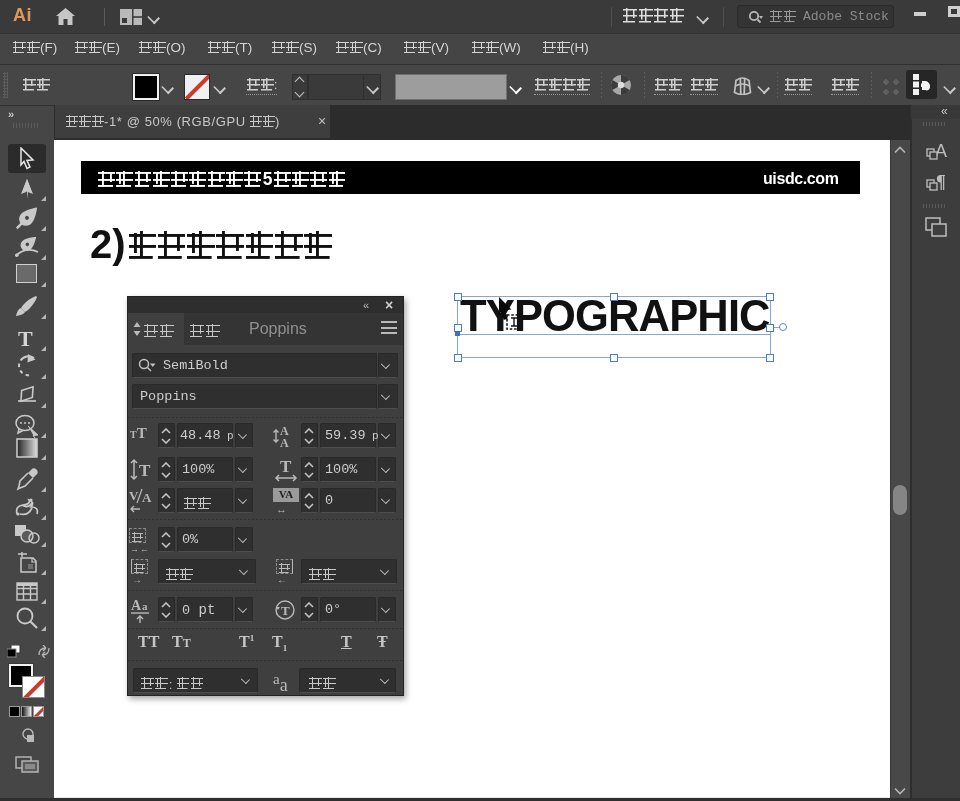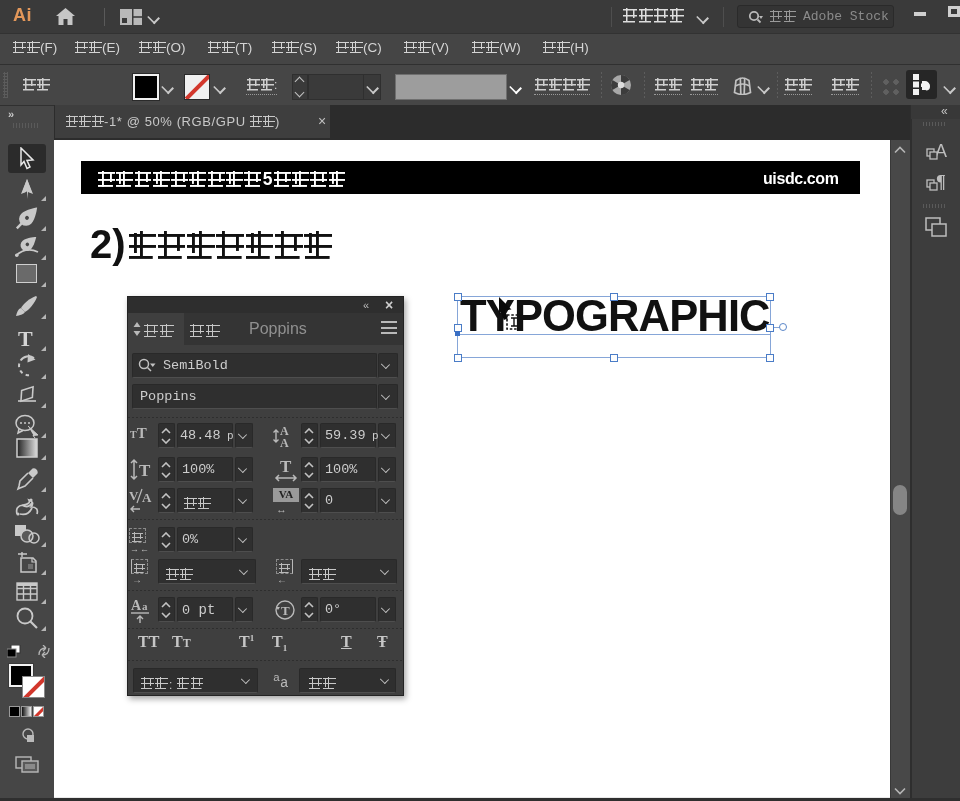--- a/index.html
+++ b/index.html
@@ -486,21 +486,21 @@
 <div class="abs" style="left:138px;top:633px;color:#c6c6c6;font-family:'Liberation Serif',serif;font-weight:bold;font-size:16px;">TT</div>
 <div class="abs" style="left:172px;top:633px;color:#c6c6c6;font-family:'Liberation Serif',serif;font-weight:bold;font-size:16px;">T<span style="font-size:12px">T</span></div>
 <div class="abs" style="left:239px;top:633px;color:#c6c6c6;font-family:'Liberation Serif',serif;font-weight:bold;font-size:16px;">T<sup style="font-size:9px">1</sup></div>
 <div class="abs" style="left:272px;top:633px;color:#c6c6c6;font-family:'Liberation Serif',serif;font-weight:bold;font-size:16px;">T<sub style="font-size:9px">1</sub></div>
 <div class="abs" style="left:341px;top:633px;color:#c6c6c6;font-family:'Liberation Serif',serif;font-weight:bold;font-size:16px;text-decoration:underline;">T</div>
 <div class="abs" style="left:377px;top:633px;color:#c6c6c6;font-family:'Liberation Serif',serif;font-weight:bold;font-size:16px;">Ŧ</div>
 
 <div class="pf" style="left:133px;top:668px;width:125px;height:25px;"></div>
 <div class="abs pz" style="left:141px;top:674px;"><i class="h"></i><i class="h"></i><span style="color:#c8c8c8;font-size:12px;vertical-align:-1px;">:</span> <i class="h"></i><i class="h" style="margin-right:0"></i></div>
 <span class="pchev" style="left:242px;top:676px;"></span>
-<div class="abs" style="left:273px;top:671px;color:#b9b9b9;font-size:14px;font-family:Liberation Mono, monospace;"><sup>a</sup>a</div>
+<div class="abs" style="left:273px;top:671px;color:#b9b9b9;font-size:18px;font-family:Liberation Serif, serif;"><sup>a</sup>a</div>
 <div class="pf" style="left:299px;top:668px;width:97px;height:25px;"></div>
 <div class="abs pz" style="left:309px;top:674px;"><i class="h"></i><i class="h" style="margin-right:0"></i></div>
 <span class="pchev" style="left:381px;top:676px;"></span>
 
 <div class="abs" style="left:911px;top:105px;width:49px;height:14px;background:#383838;"></div>
 <div class="abs" style="left:941px;top:104px;color:#c6c6c6;font-size:12px;letter-spacing:-2px;">«</div>
 <div class="abs" style="left:923px;top:122px;width:24px;height:4px;background-image:repeating-linear-gradient(90deg,#5a5a5a 0 1px,transparent 1px 3px);"></div>
 <svg class="abs" style="left:926px;top:141px" width="25" height="21" viewBox="0 0 25 21">
     <text x="9" y="16" font-size="18" fill="#bdbdbd" font-family="Liberation Sans">A</text>
     <rect x="1" y="8" width="7" height="7" fill="none" stroke="#bdbdbd" stroke-width="1.3"></rect>

